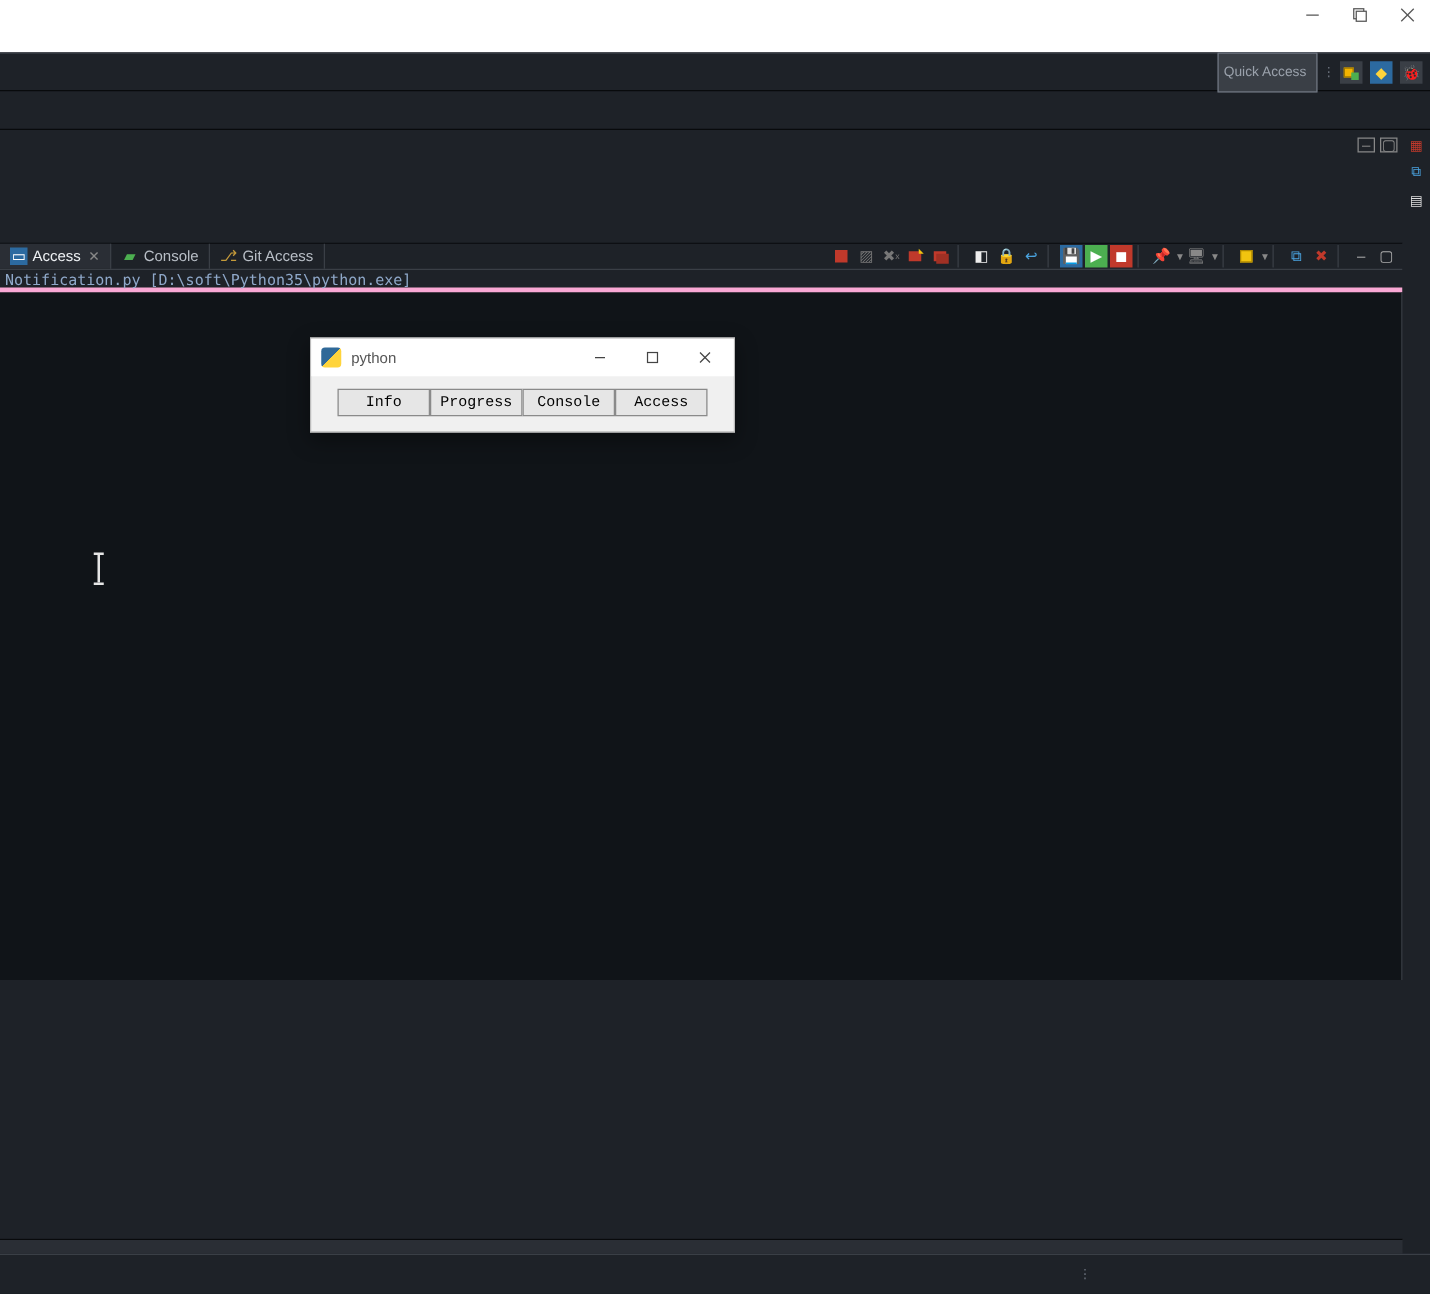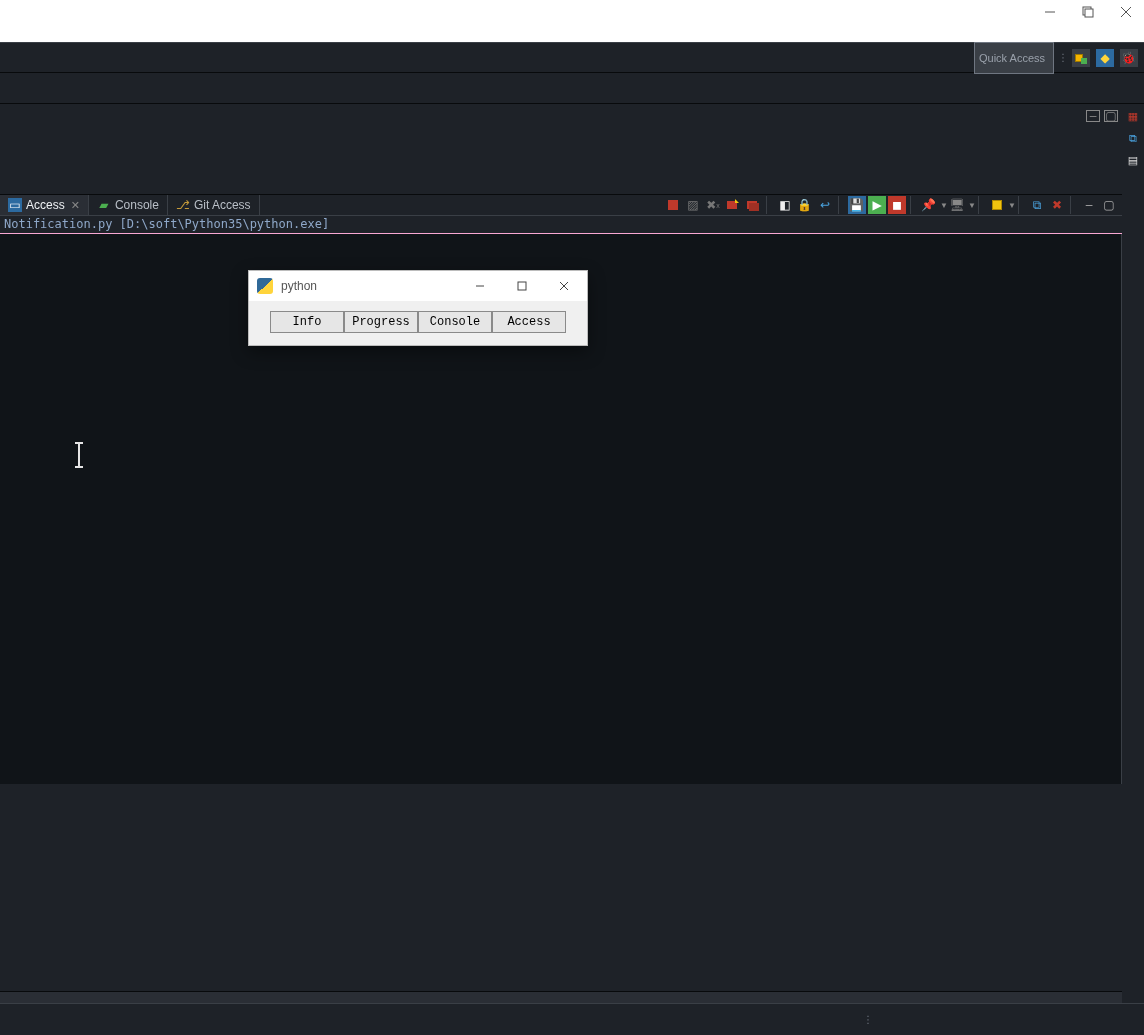--- a/index.html
+++ b/index.html
@@ -154,21 +154,21 @@
   .tb-dd { width:6px;color:#888;font-size:8px;}
 
   
   .console-path {
     height:18px;
     background:#1e2228;
     color:#8fa8c9;
     font-family: Consolas, monospace;
     font-size:12px;
     padding:1px 4px;
-    border-bottom:1px solid #f9a8d4;
+    border-bottom:4px solid #f9a8d4;
     margin-right:22px;
   }
 
   
   .console-body {
     background:#101418;
     position:relative;
     height:550px;
     margin-right:22px;
     border-right:1px solid #3a3f46;

